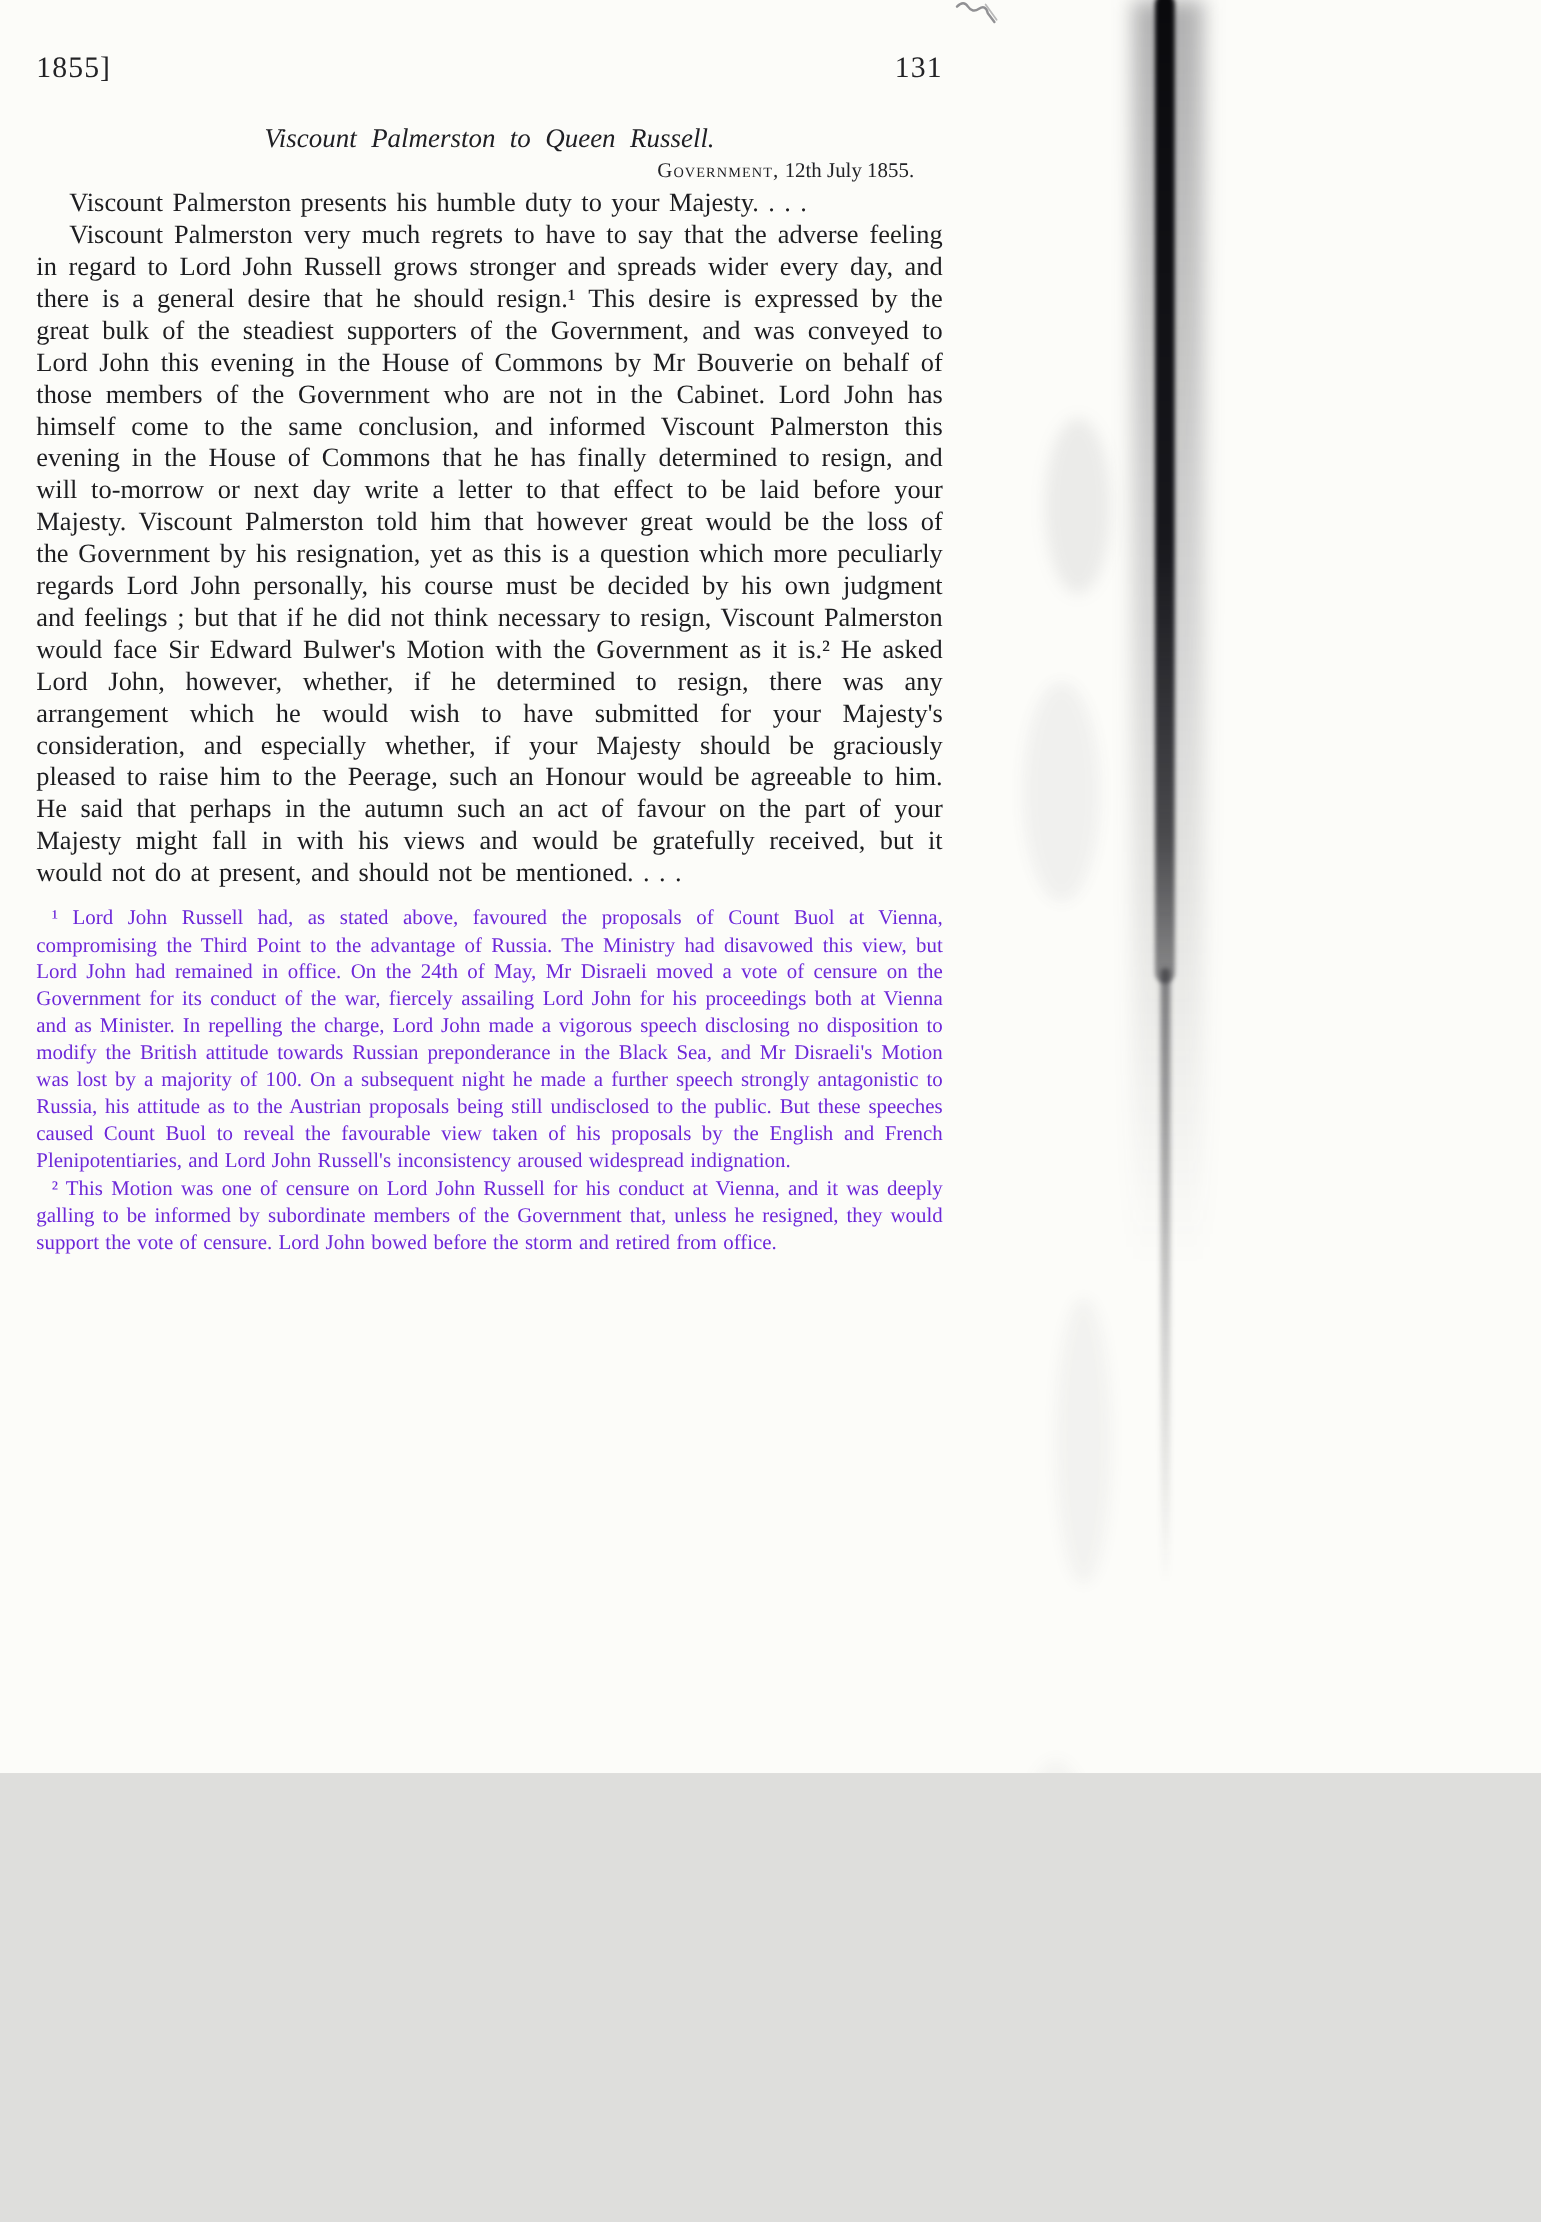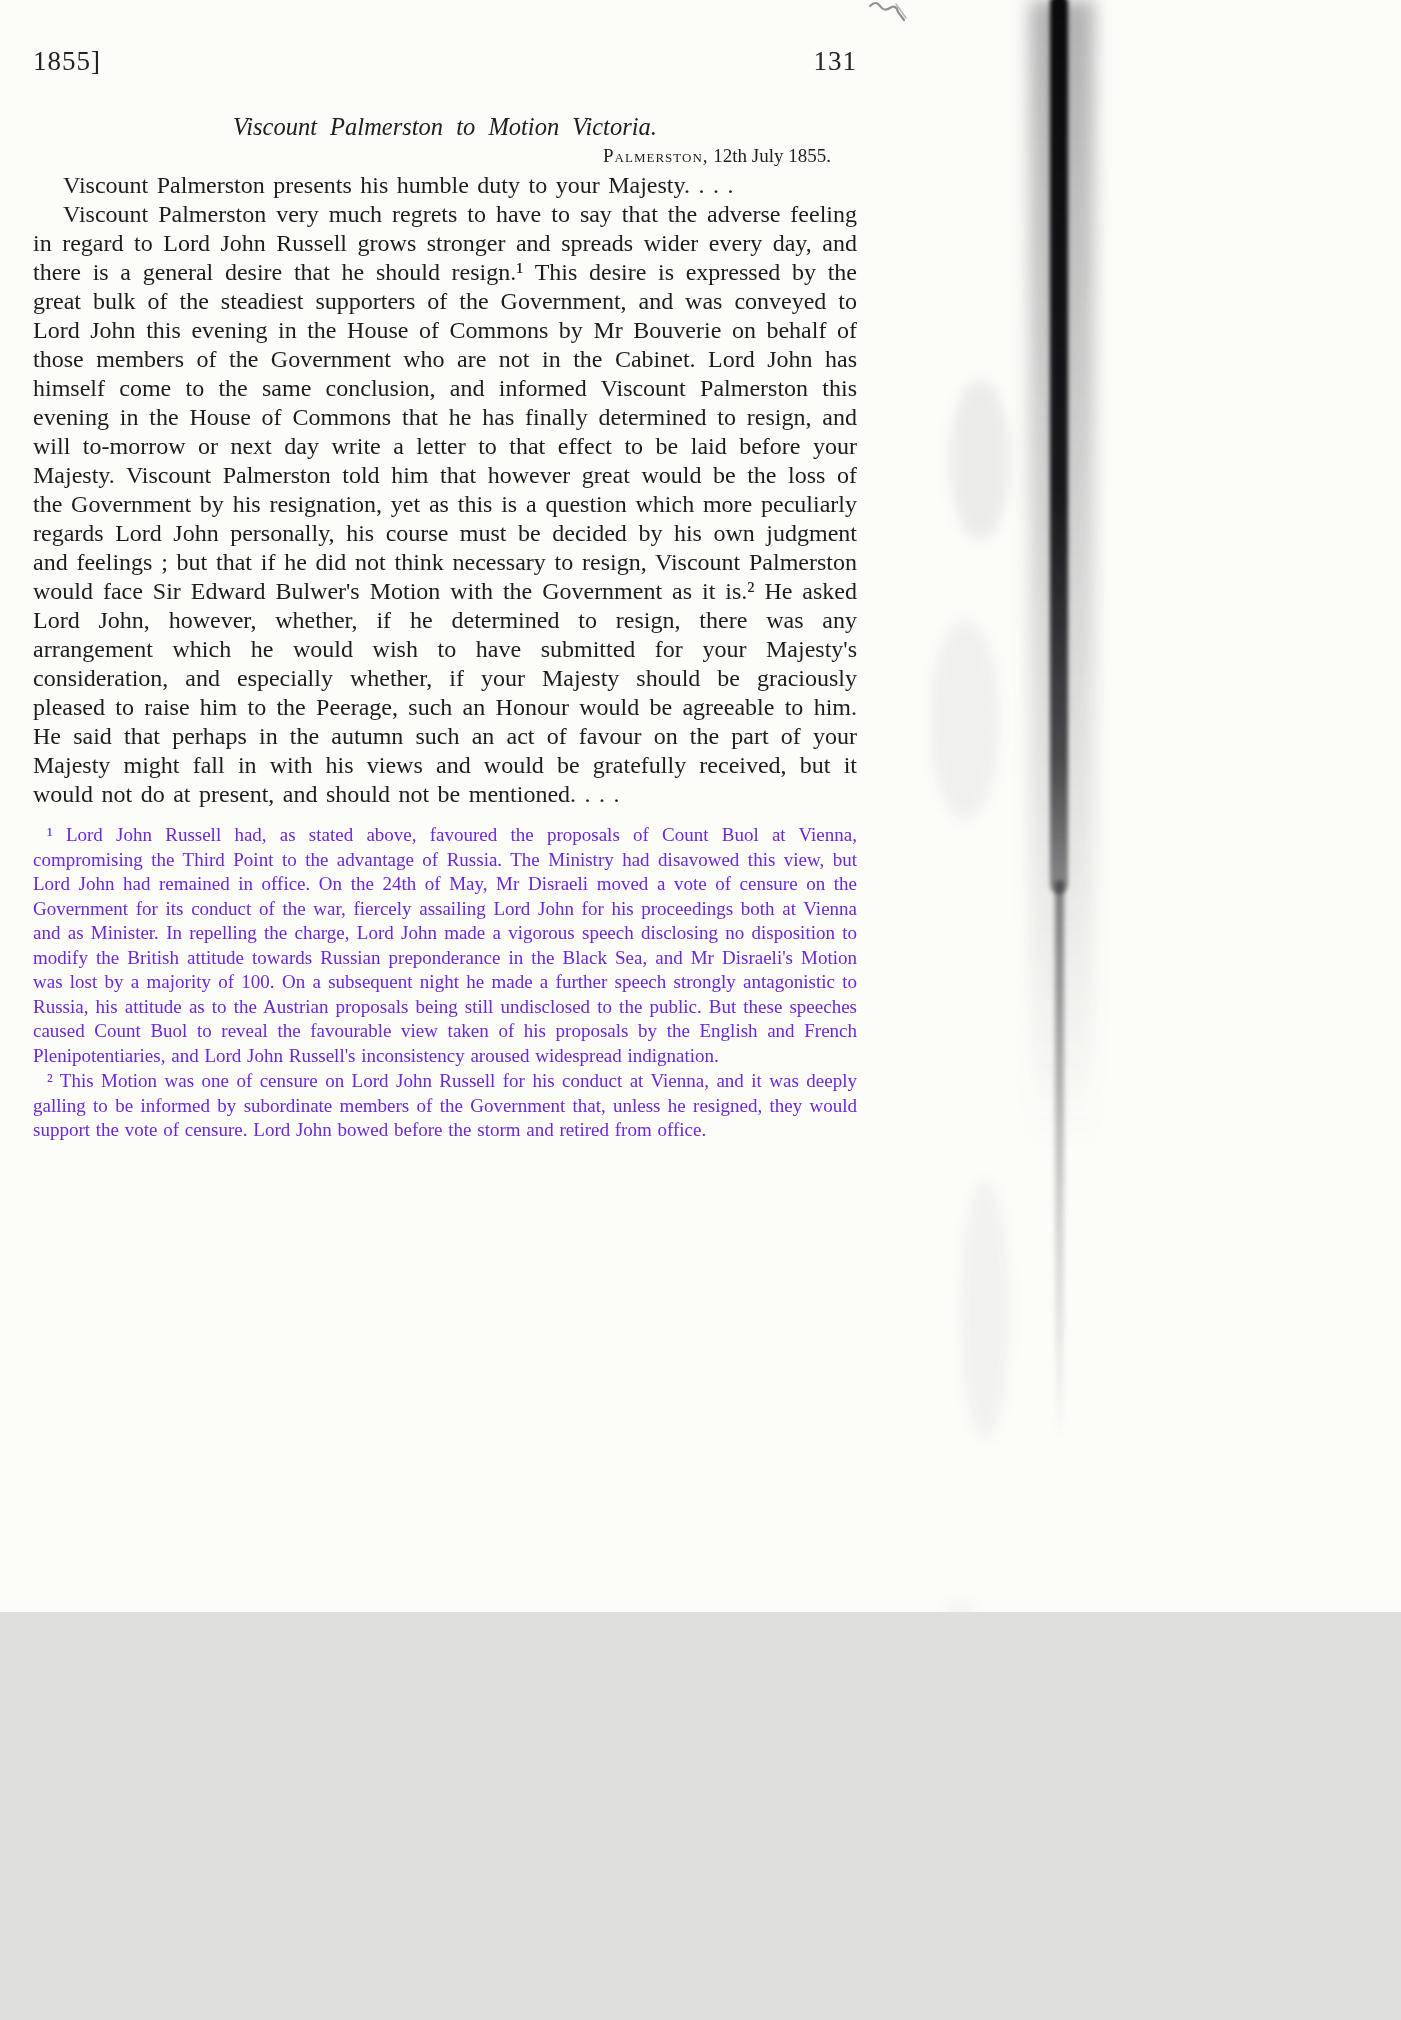--- a/index.html
+++ b/index.html
@@ -125,24 +125,24 @@
 <div class="page">
 
   <div class="content">
 
     <div class="running-header">
       <span class="hdr-year">1855]</span>
       <span class="hdr-page">131</span>
     </div>
 
 
-    <div class="letter-heading">Viscount Palmerston to Motion Victoria.</div>
+    <div class="letter-heading">Viscount Palmerston to Queen Russell.</div>
 
     <div class="dateline">
-      <span class="dl-place">Palmerston,</span>
+      <span class="dl-place">Government,</span>
       <span class="dl-date">12th July</span>
       <span class="dl-year">1855.</span>
     </div>
 
     <p class="body-par">Viscount Palmerston presents his humble duty to your Majesty. . . .</p>
     <p class="body-par">Viscount Palmerston very much regrets to have to say that the adverse feeling in regard to Lord John Russell grows stronger and spreads wider every day, and there is a general desire that he should resign.¹ This desire is expressed by the great bulk of the steadiest supporters of the Government, and was conveyed to Lord John this evening in the House of Commons by Mr Bouverie on behalf of those members of the Government who are not in the Cabinet.  Lord John has himself come to the same conclusion, and informed Viscount Palmerston this evening in the House of Commons that he has finally determined to resign, and will to-morrow or next day write a letter to that effect to be laid before your Majesty.  Viscount Palmerston told him that however great would be the loss of the Government by his resignation, yet as this is a question which more peculiarly regards Lord John personally, his course must be decided by his own judgment and feelings ; but that if he did not think necessary to resign, Viscount Palmerston would face Sir Edward Bulwer's Motion with the Government as it is.² He asked Lord John, however, whether, if he determined to resign, there was any arrangement which he would wish to have submitted for your Majesty's consideration, and especially whether, if your Majesty should be graciously pleased to raise him to the Peerage, such an Honour would be agreeable to him.  He said that perhaps in the autumn such an act of favour on the part of your Majesty might fall in with his views and would be gratefully received, but it would not do at present, and should not be mentioned. . . .</p>
 
     <div class="footnotes">
       <p class="footnote">¹ Lord John Russell had, as stated above, favoured the proposals of Count Buol at Vienna, compromising the Third Point to the advantage of Russia.  The Ministry had disavowed this view, but Lord John had remained in office.  On the 24th of May, Mr Disraeli moved a vote of censure on the Government for its conduct of the war, fiercely assailing Lord John for his proceedings both at Vienna and as Minister.  In repelling the charge, Lord John made a vigorous speech disclosing no disposition to modify the British attitude towards Russian preponderance in the Black Sea, and Mr Disraeli's Motion was lost by a majority of 100.  On a subsequent night he made a further speech strongly antagonistic to Russia, his attitude as to the Austrian proposals being still undisclosed to the public.  But these speeches caused Count Buol to reveal the favourable view taken of his proposals by the English and French Plenipotentiaries, and Lord John Russell's inconsistency aroused widespread indignation.</p>
       <p class="footnote">² This Motion was one of censure on Lord John Russell for his conduct at Vienna, and it was deeply galling to be informed by subordinate members of the Government that, unless he resigned, they would support the vote of censure.  Lord John bowed before the storm and retired from office.</p>

